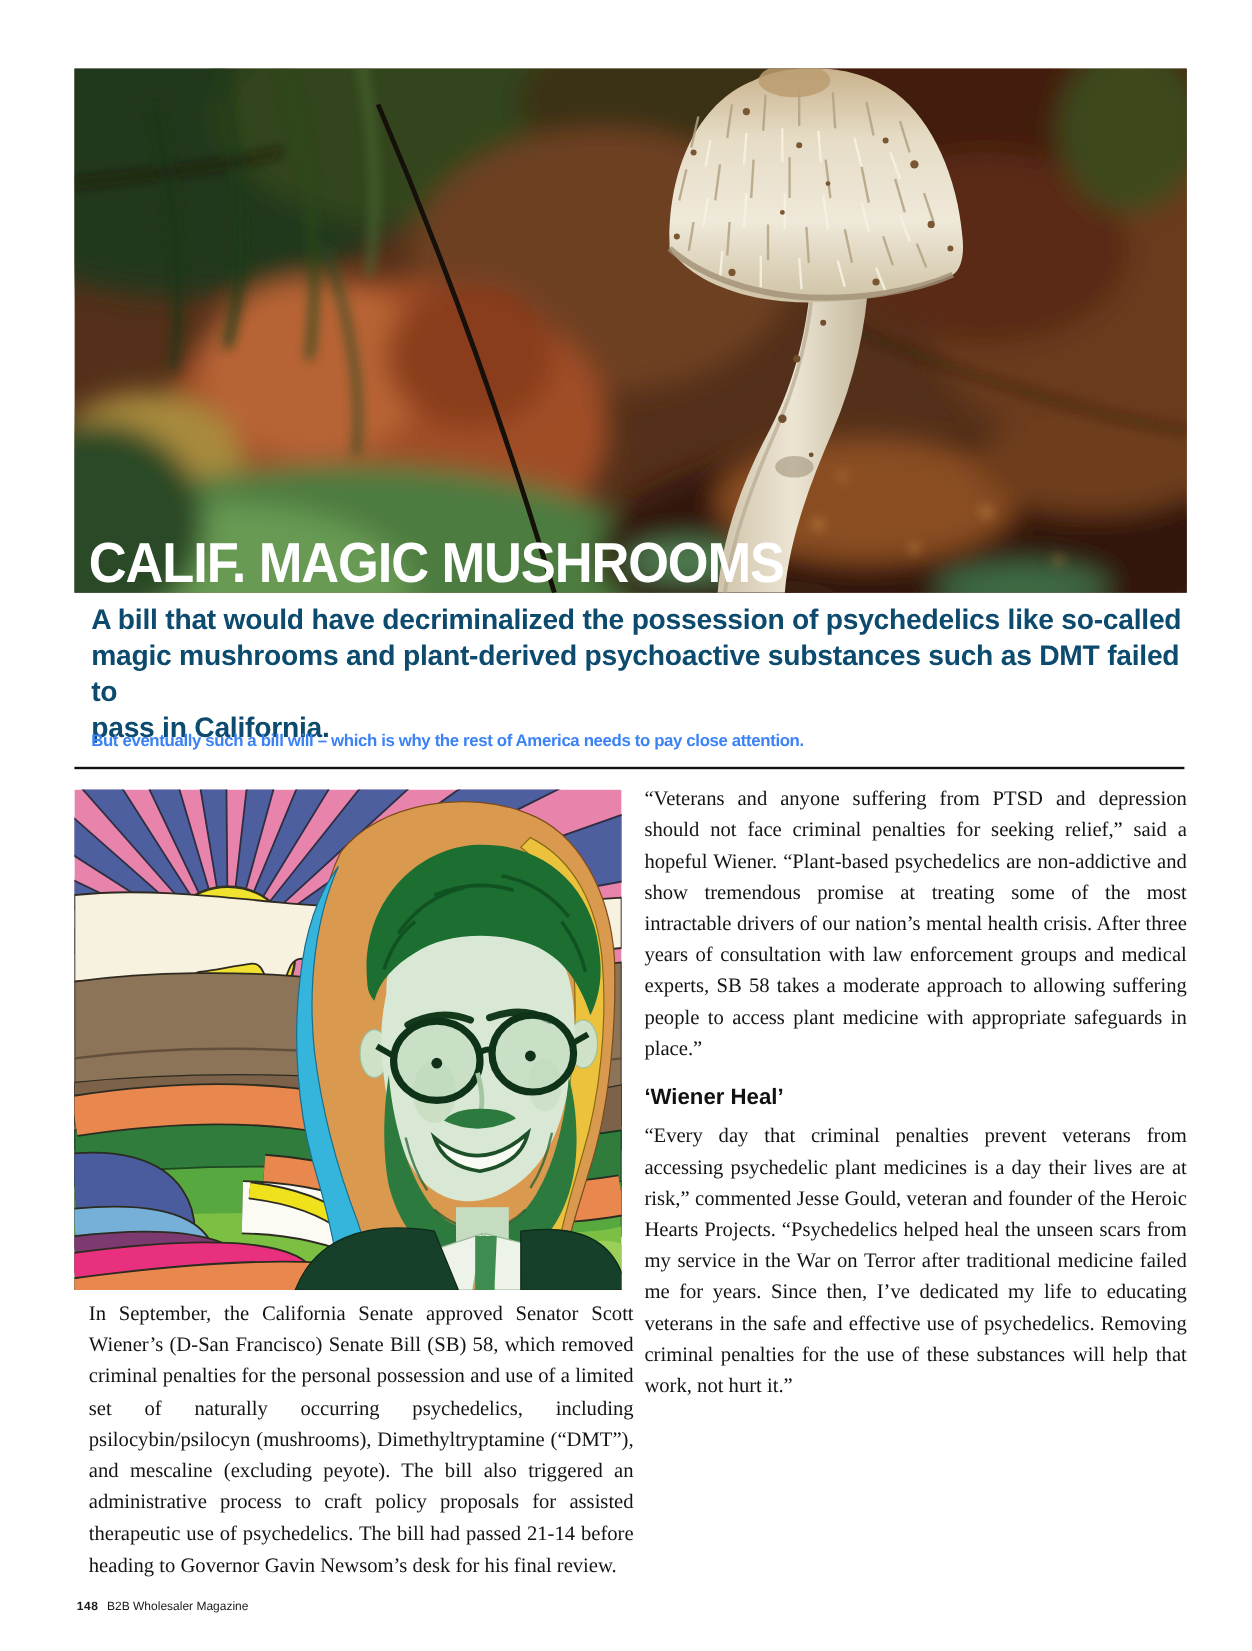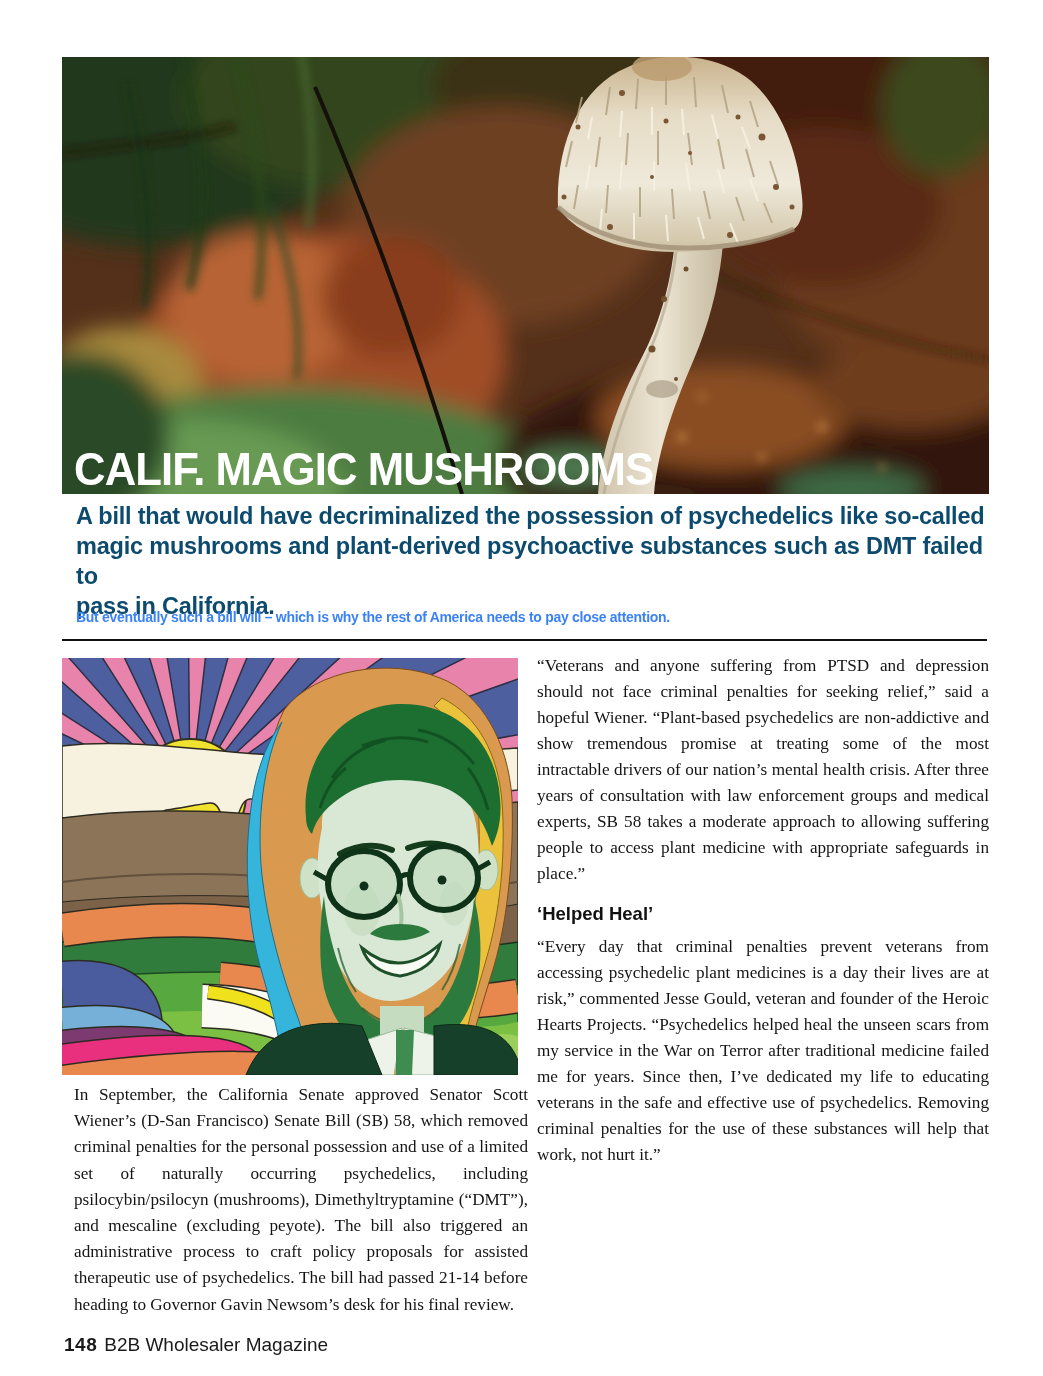--- a/index.html
+++ b/index.html
@@ -37,21 +37,21 @@
   .left-col{left:74px;top:1082px;width:454px;}
   .left-col{line-height:26.2px;}
   .right-col{left:537px;top:653px;width:452px;}
   .right-col .sub{
     font-family:"Liberation Sans",sans-serif;font-size:18.5px;font-weight:700;
     color:#111;line-height:25px;text-align:left;margin:14px 0 8px 0;
   }
   .right-col .sub div{margin:0;}
   .right-col p + p{margin-top:14px;}
   
-  .footer{left:64px;top:1334px;font-size:19px;color:#1a1a1a;}
+  .footer{left:64px;top:1334px;font-size:10px;color:#1a1a1a;}
   .footer .num{font-weight:700;letter-spacing:.5px;margin-right:7px;}
 </style>
 </head>
 <body>
 
 <div class="abs hero">
   <svg width="927" height="437" viewBox="0 0 927 437">
     <defs>
       <filter id="b8" x="-40%" y="-40%" width="180%" height="180%">
           <feGaussianBlur stdDeviation="11"></feGaussianBlur>
@@ -302,20 +302,20 @@
   </svg>
 </div>
 
 <div class="abs col left-col">
   <p>In September, the California Senate approved Senator Scott Wiener’s (D-San Francisco) Senate Bill (SB) 58, which removed criminal penalties for the personal possession and use of a limited set of naturally occurring psychedelics, including psilocybin/psilocyn (mushrooms), Dimethyltryptamine (“DMT”), and mescaline (excluding peyote). The bill also triggered an administrative process to craft policy proposals for assisted therapeutic use of psychedelics. The bill had passed 21-14 before heading to Governor Gavin Newsom’s desk for his final review.</p>
 </div>
 
 <div class="abs col right-col">
   <p>“Veterans and anyone suffering from PTSD and depression should not face criminal penalties for seeking relief,” said a hopeful Wiener. “Plant-based psychedelics are non-addictive and show tremendous promise at treating some of the most intractable drivers of our nation’s mental health crisis. After three years of consultation with law enforcement groups and medical experts, SB 58 takes a moderate approach to allowing suffering people to access plant medicine with appropriate safeguards in place.”</p>
   <div class="sub">
-    <div>‘Helped Heal’</div>
+    <div>‘Wiener Heal’</div>
   </div>
   <p style="margin-top:0;">“Every day that criminal penalties prevent veterans from accessing psychedelic plant medicines is a day their lives are at risk,” commented Jesse Gould, veteran and founder of the Heroic Hearts Projects. “Psychedelics helped heal the unseen scars from my service in the War on Terror after traditional medicine failed me for years. Since then, I’ve dedicated my life to educating veterans in the safe and effective use of psychedelics. Removing criminal penalties for the use of these substances will help that work, not hurt it.”</p>
 </div>
 
 <div class="abs footer">
   <span class="num">148</span><span>B2B Wholesaler Magazine</span>
 </div>
 
 </body></html>

